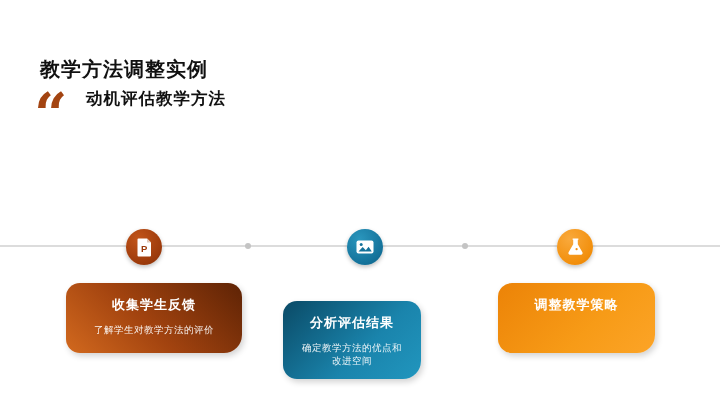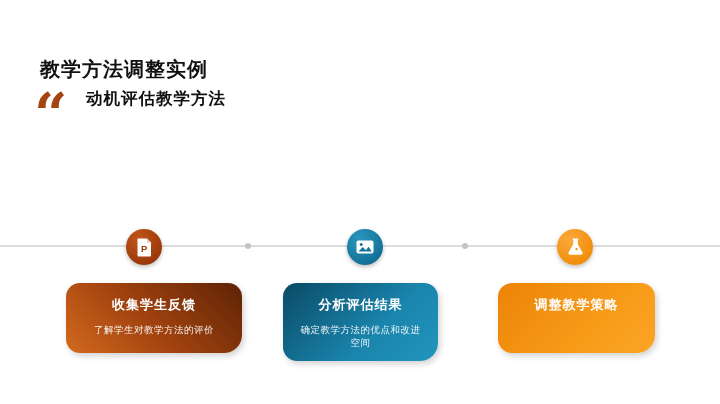--- a/index.html
+++ b/index.html
@@ -96,22 +96,23 @@
     border-radius: 14px 14px 18px 14px;
     color: #ffffff;
     text-align: center;
     box-shadow: 2px 3px 6px rgba(0,0,0,0.18);
   }
   .card-1 {
     left: 66px; width: 176px; height: 70px;
     background: linear-gradient(225deg, #5e2305 0%, #a2430f 55%, #d2691e 100%);
   }
   .card-2 {
-    left: 283px; width: 155px; height: 78px;
+    left: 283px; width: 138px; height: 78px;
     background: linear-gradient(135deg, #0a4a66 0%, #1a84ac 60%, #2196be 100%);
+    margin-top: 18px;
   }
   .card-3 {
     left: 498px; width: 157px; height: 70px;
     background: linear-gradient(135deg, #ec8307 0%, #f79b17 60%, #fca427 100%);
   }
   .card-title {
     margin-top: 13px;
     font-size: 13px;
     font-weight: bold;
     letter-spacing: 1px;

